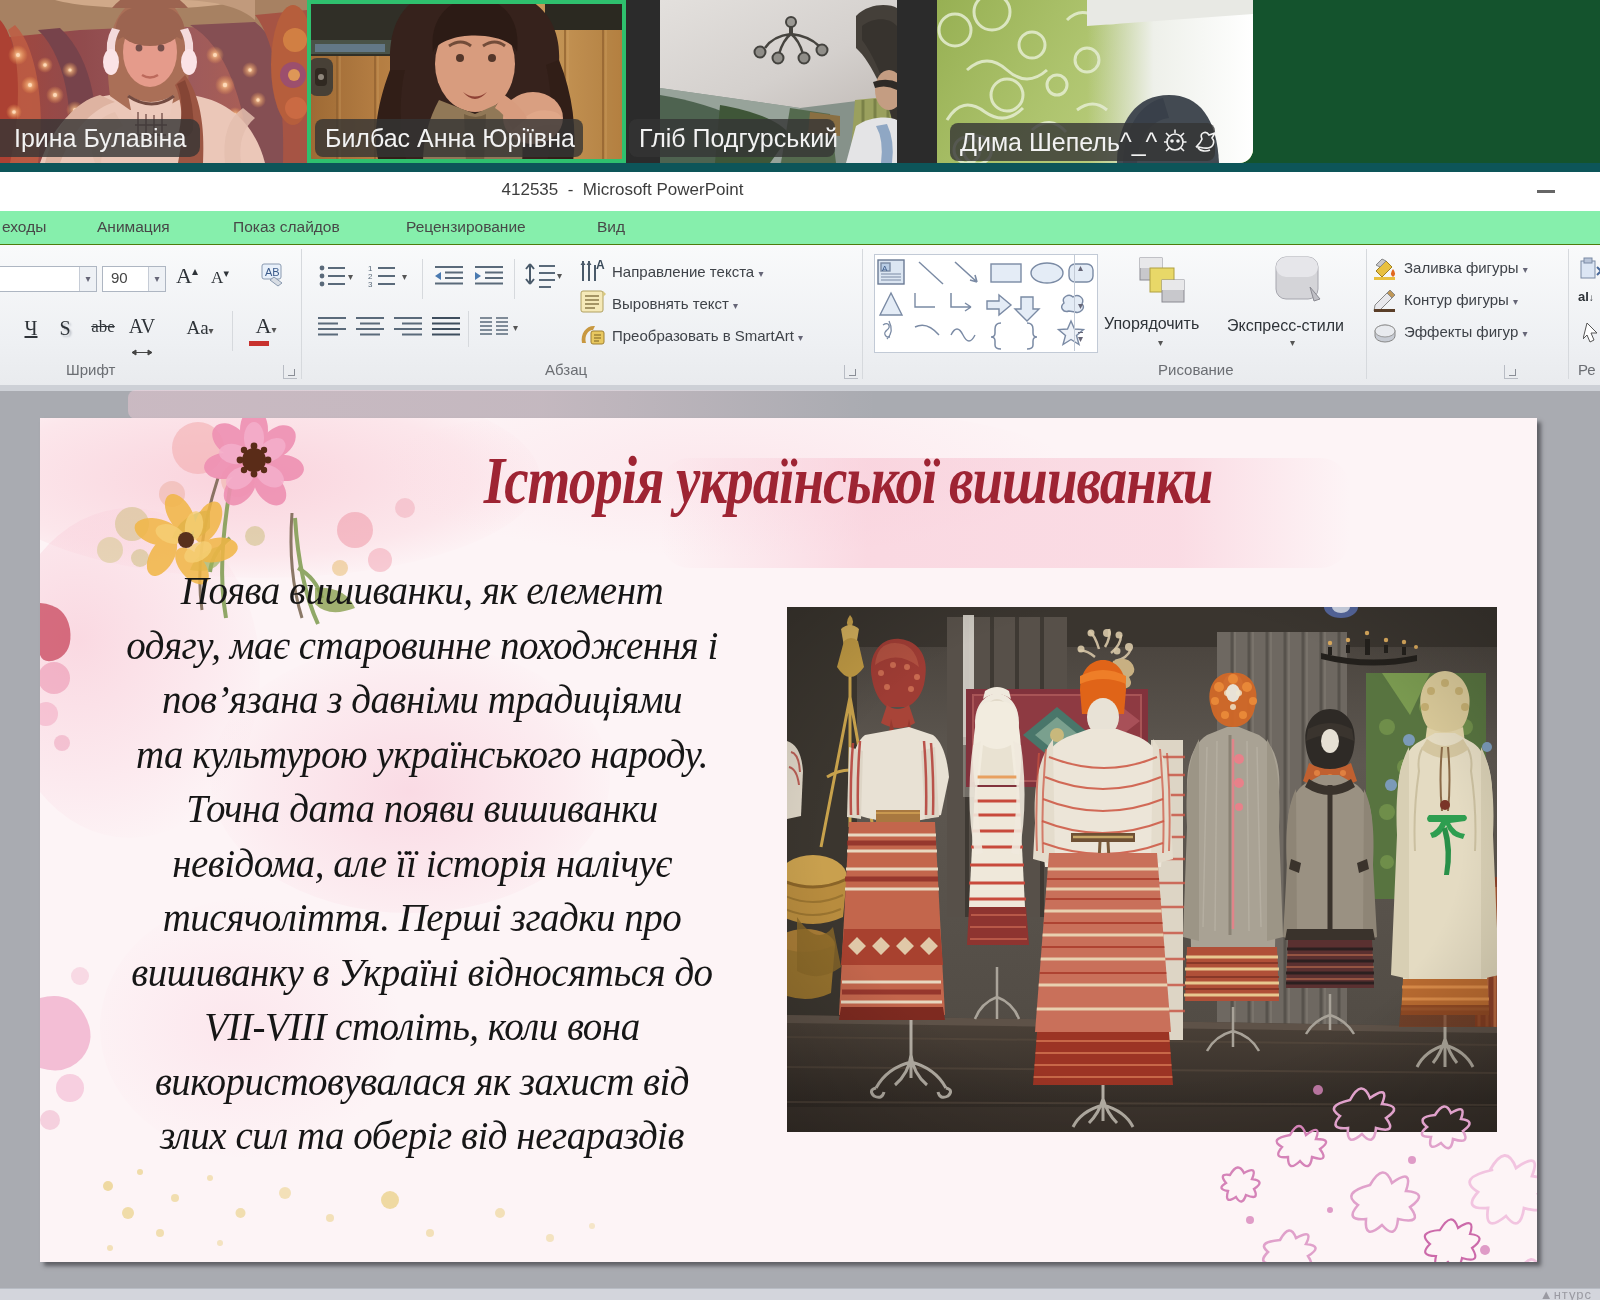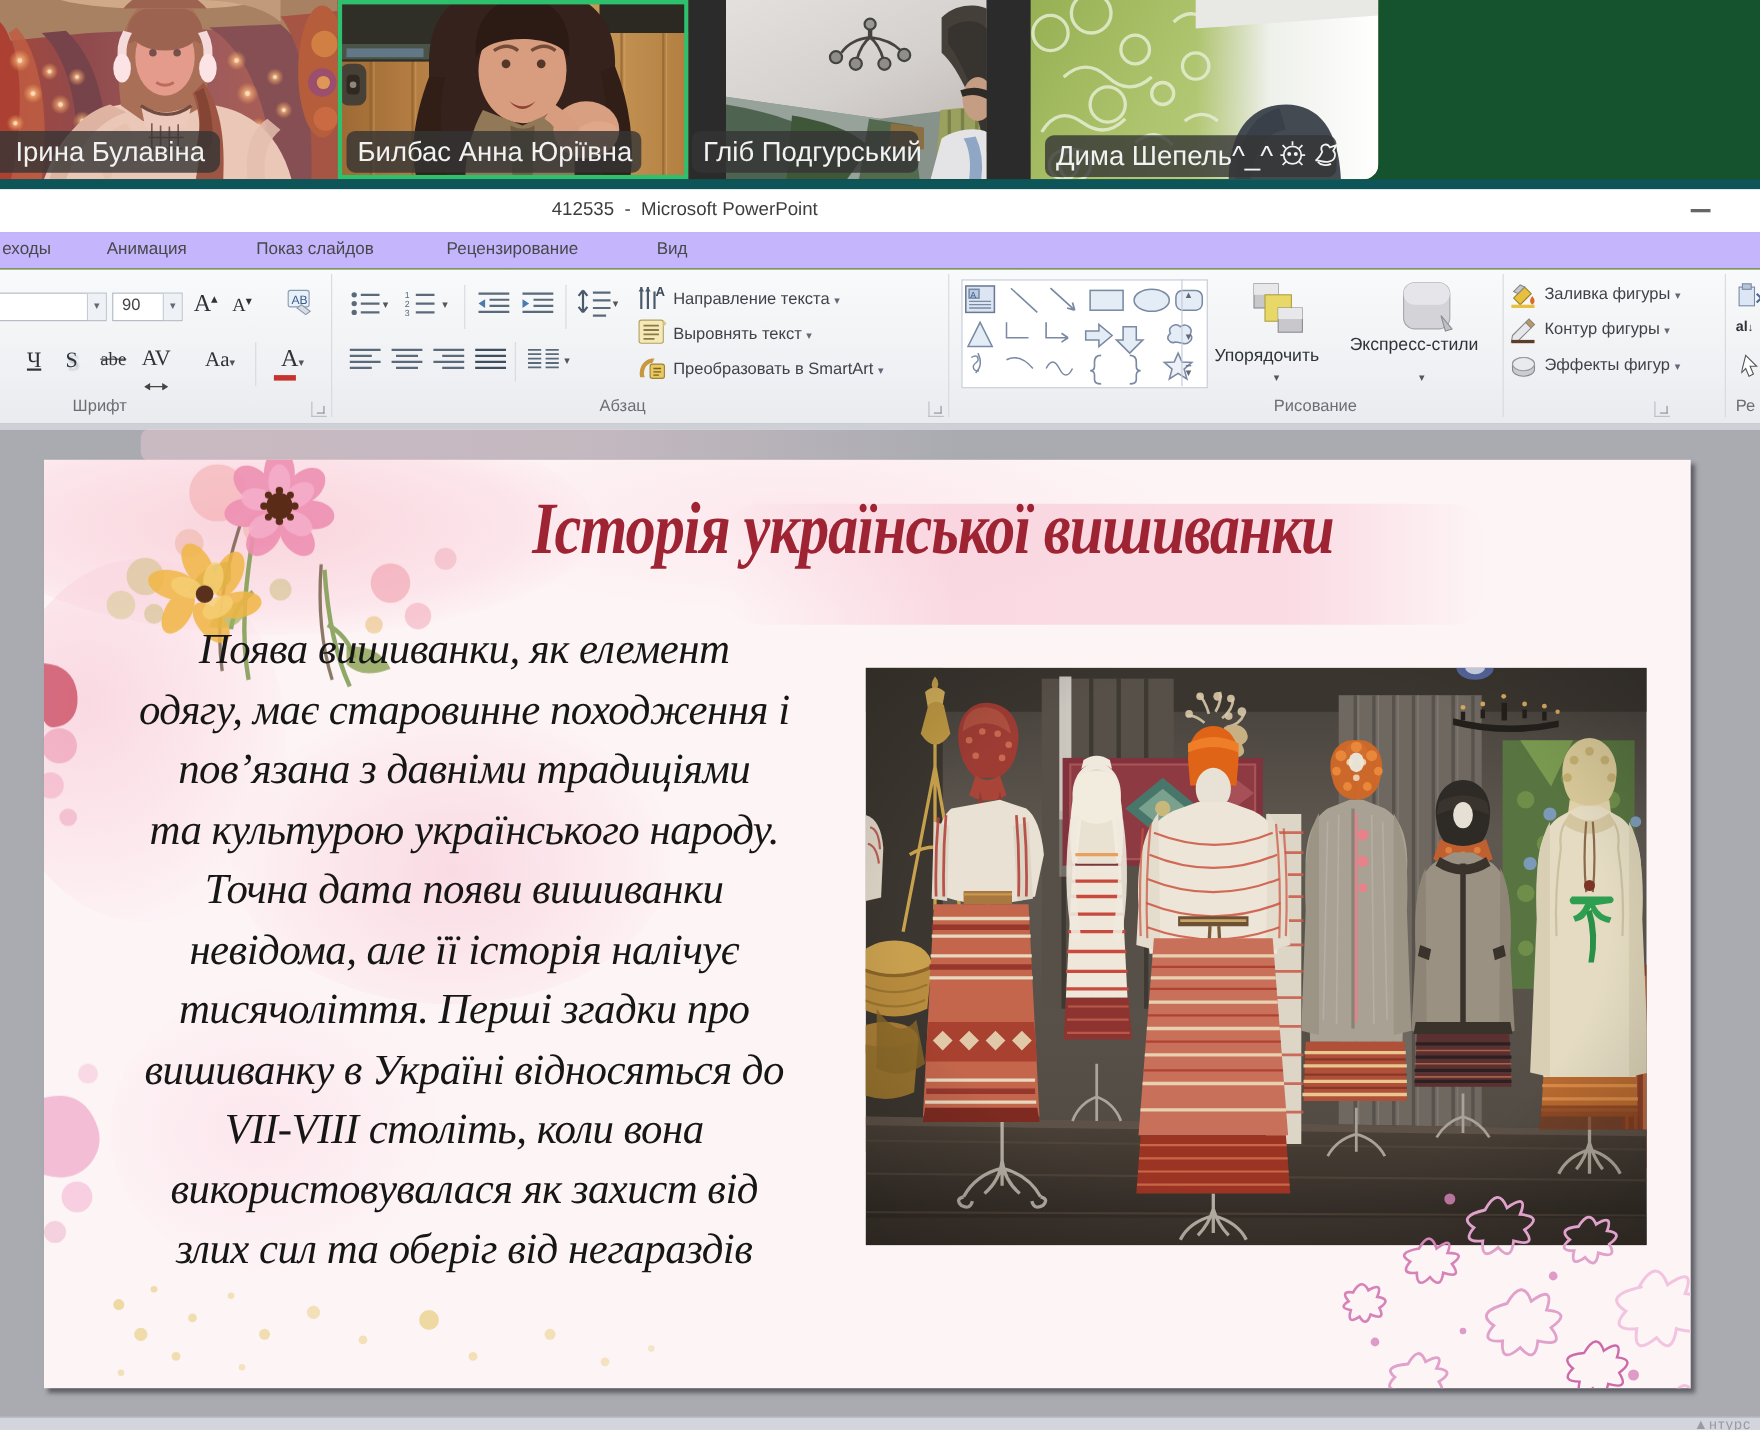--- a/index.html
+++ b/index.html
@@ -7,21 +7,21 @@
   #app{position:relative;width:1600px;height:1300px;}
   .abs{position:absolute;}
   
   #vstrip{position:absolute;left:0;top:0;width:1600px;height:172px;background:#14532d;padding-left:36px;}
   .tile{position:absolute;top:0;height:163px;overflow:hidden;}
   .nameplate{position:absolute;background:rgba(52,52,52,.80);border-radius:8px;color:#f2f2f2;
     font-size:25px;line-height:38px;white-space:nowrap;padding:0 10px;}
   
   #titlebar{position:absolute;left:0;top:172px;width:1600px;height:39px;background:#fff;}
   #titlebar .t{position:absolute;top:8px;left:0;width:1245px;text-align:center;font-size:17px;color:#3d3d3d;}
-  #menurow{position:absolute;left:0;top:211px;width:1600px;height:33px;background:#c4b5fd;border-bottom:5px solid #4d7c0f;}
+  #menurow{position:absolute;left:0;top:211px;width:1600px;height:33px;background:#86efac;border-bottom:5px solid #4d7c0f;}
   .mtab{position:absolute;top:7px;font-size:15.5px;color:#484848;}
   #ribbon{position:absolute;left:0;top:245px;width:1600px;height:140px;background:linear-gradient(#f9fafb,#eef0f3 70%,#e9ebee);}
   .grplabel{position:absolute;top:116px;font-size:15px;color:#6b6e73;}
   .vsep{position:absolute;top:4px;width:1px;height:130px;background:#d6d9dd;}
   .rbt{position:absolute;text-align:center;}
   .combo{position:absolute;height:24px;background:#fff;border:1px solid #aeb6c2;}
   .cdrop{position:absolute;right:0;top:0;width:16px;height:100%;background:#eef1f5;border-left:1px solid #c6ccd6;
      color:#667;font-size:10px;text-align:center;line-height:24px;}
   .launcher{position:absolute;width:13px;height:13px;border:1px solid #b8bcc4;border-top:none;border-right:none;}
   .launcher:after{content:"";position:absolute;right:2px;bottom:2px;width:6px;height:6px;
@@ -466,21 +466,21 @@
     <div class="rtxt" style="left:1104px;top:70px;font-size:16px;color:#2e3338;">Упорядочить</div>
     <div class="rtxt" style="left:1158px;top:92px;font-size:10px;color:#555;">▾</div>
 
     <div class="rbt" style="left:1268px;top:8px;width:60px;">
       <svg width="56" height="58" viewBox="0 0 56 58">
         <rect x="6" y="4" width="42" height="42" rx="10" fill="#d4d4d8" stroke="#a6a6ae"></rect>
         <rect x="6" y="4" width="42" height="20" rx="10" fill="#e6e6ea"></rect>
         <path d="M40,34 l10,12 -6,2 Z" fill="#c0c0c6" stroke="#8a8a92"></path>
       </svg>
     </div>
-    <div class="rtxt" style="left:1227px;top:60px;font-size:16px;color:#2e3338;">Экспресс-стили</div>
+    <div class="rtxt" style="left:1227px;top:72px;font-size:16px;color:#2e3338;">Экспресс-стили</div>
     <div class="rtxt" style="left:1290px;top:92px;font-size:10px;color:#555;">▾</div>
     <div class="vsep" style="left:1366px;"></div>
 
     <div class="rbt" style="left:1372px;top:12px;width:26px;"><svg width="26" height="24" viewBox="0 0 26 24">
           <path d="M4,14 L14,4 l6,6 -10,10 Z" fill="#e8c040" stroke="#a08020"></path>
           <path d="M14,4 l-4,-2 -6,6 4,2 Z" fill="#c8c8cc" stroke="#888"></path>
           <path d="M21,12 q4,5 0,8 q-4,-3 0,-8" fill="#e06820"></path>
           <rect x="2" y="20" width="21" height="3" fill="#e8c040"></rect>
         </svg></div>
     <div class="rtxt" style="left:1404px;top:14px;">Заливка фигуры <span style="font-size:10px;color:#667;">▾</span></div>

